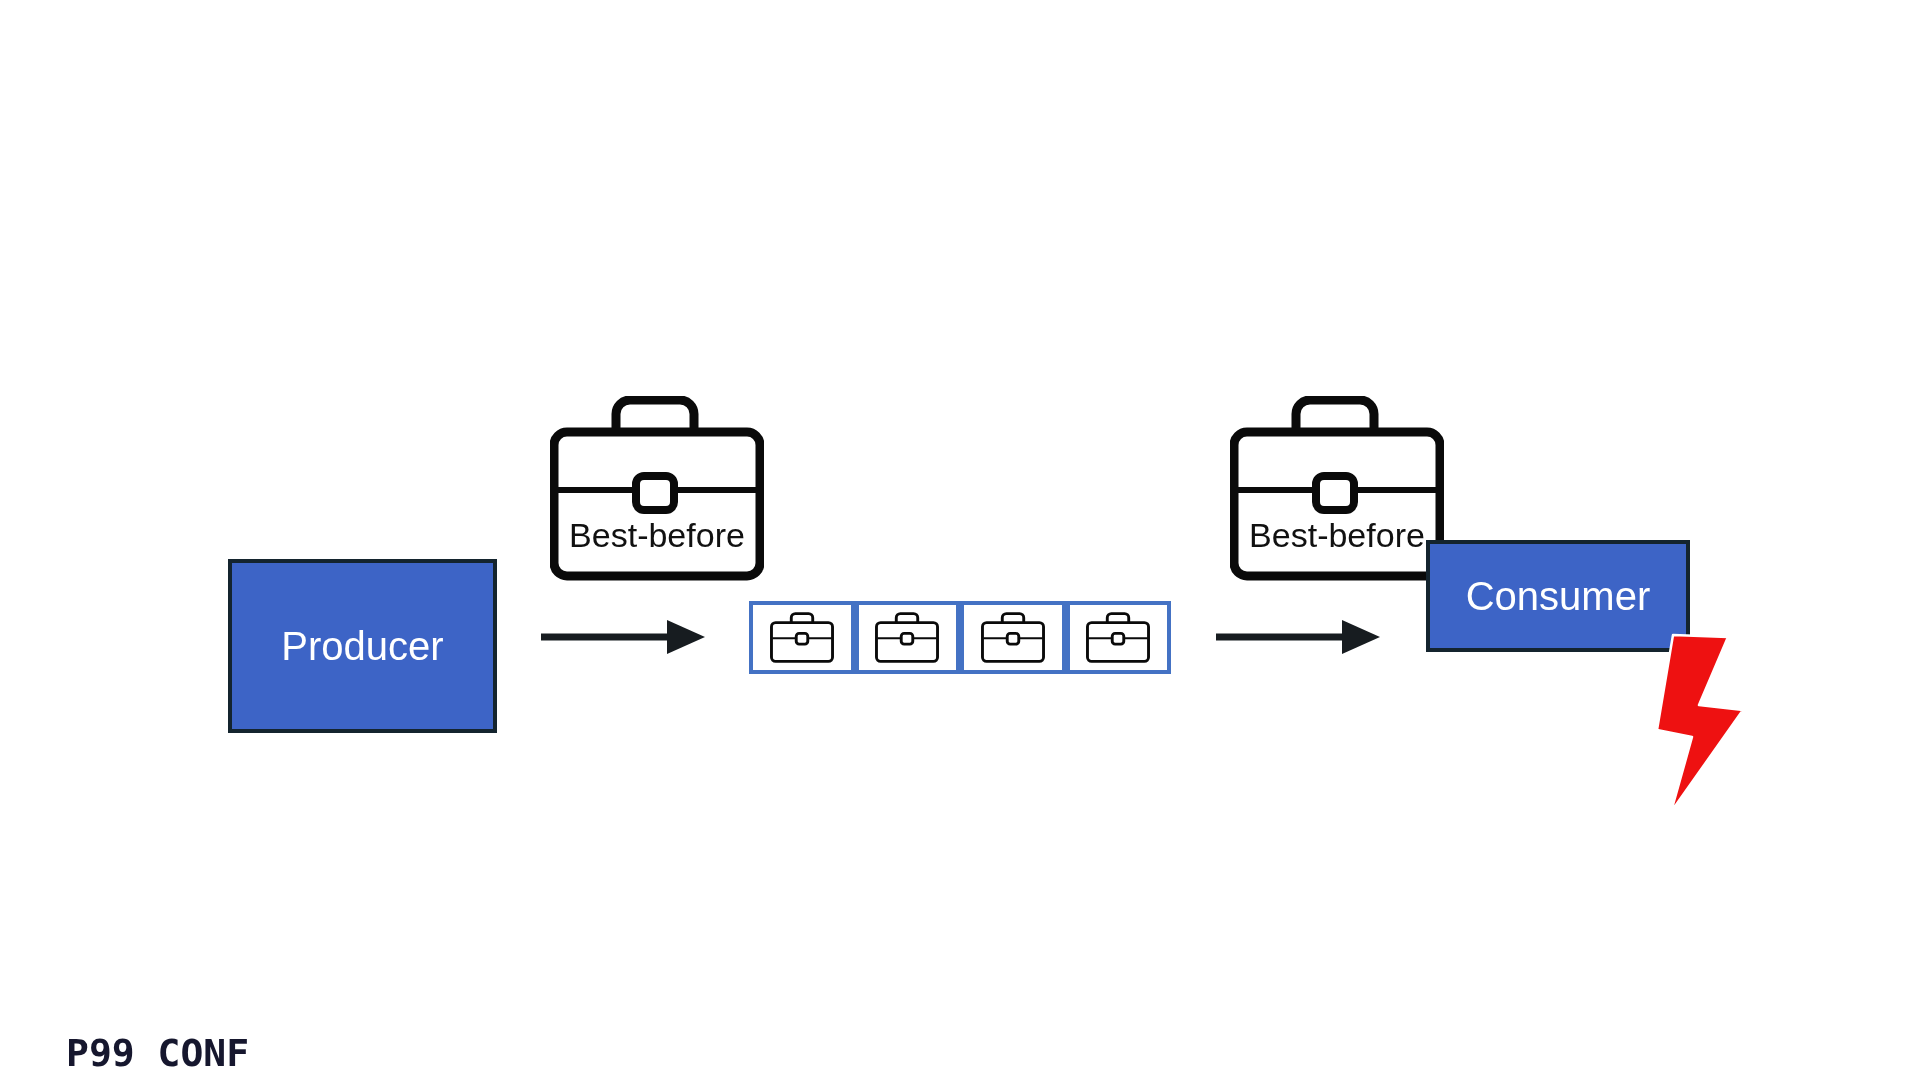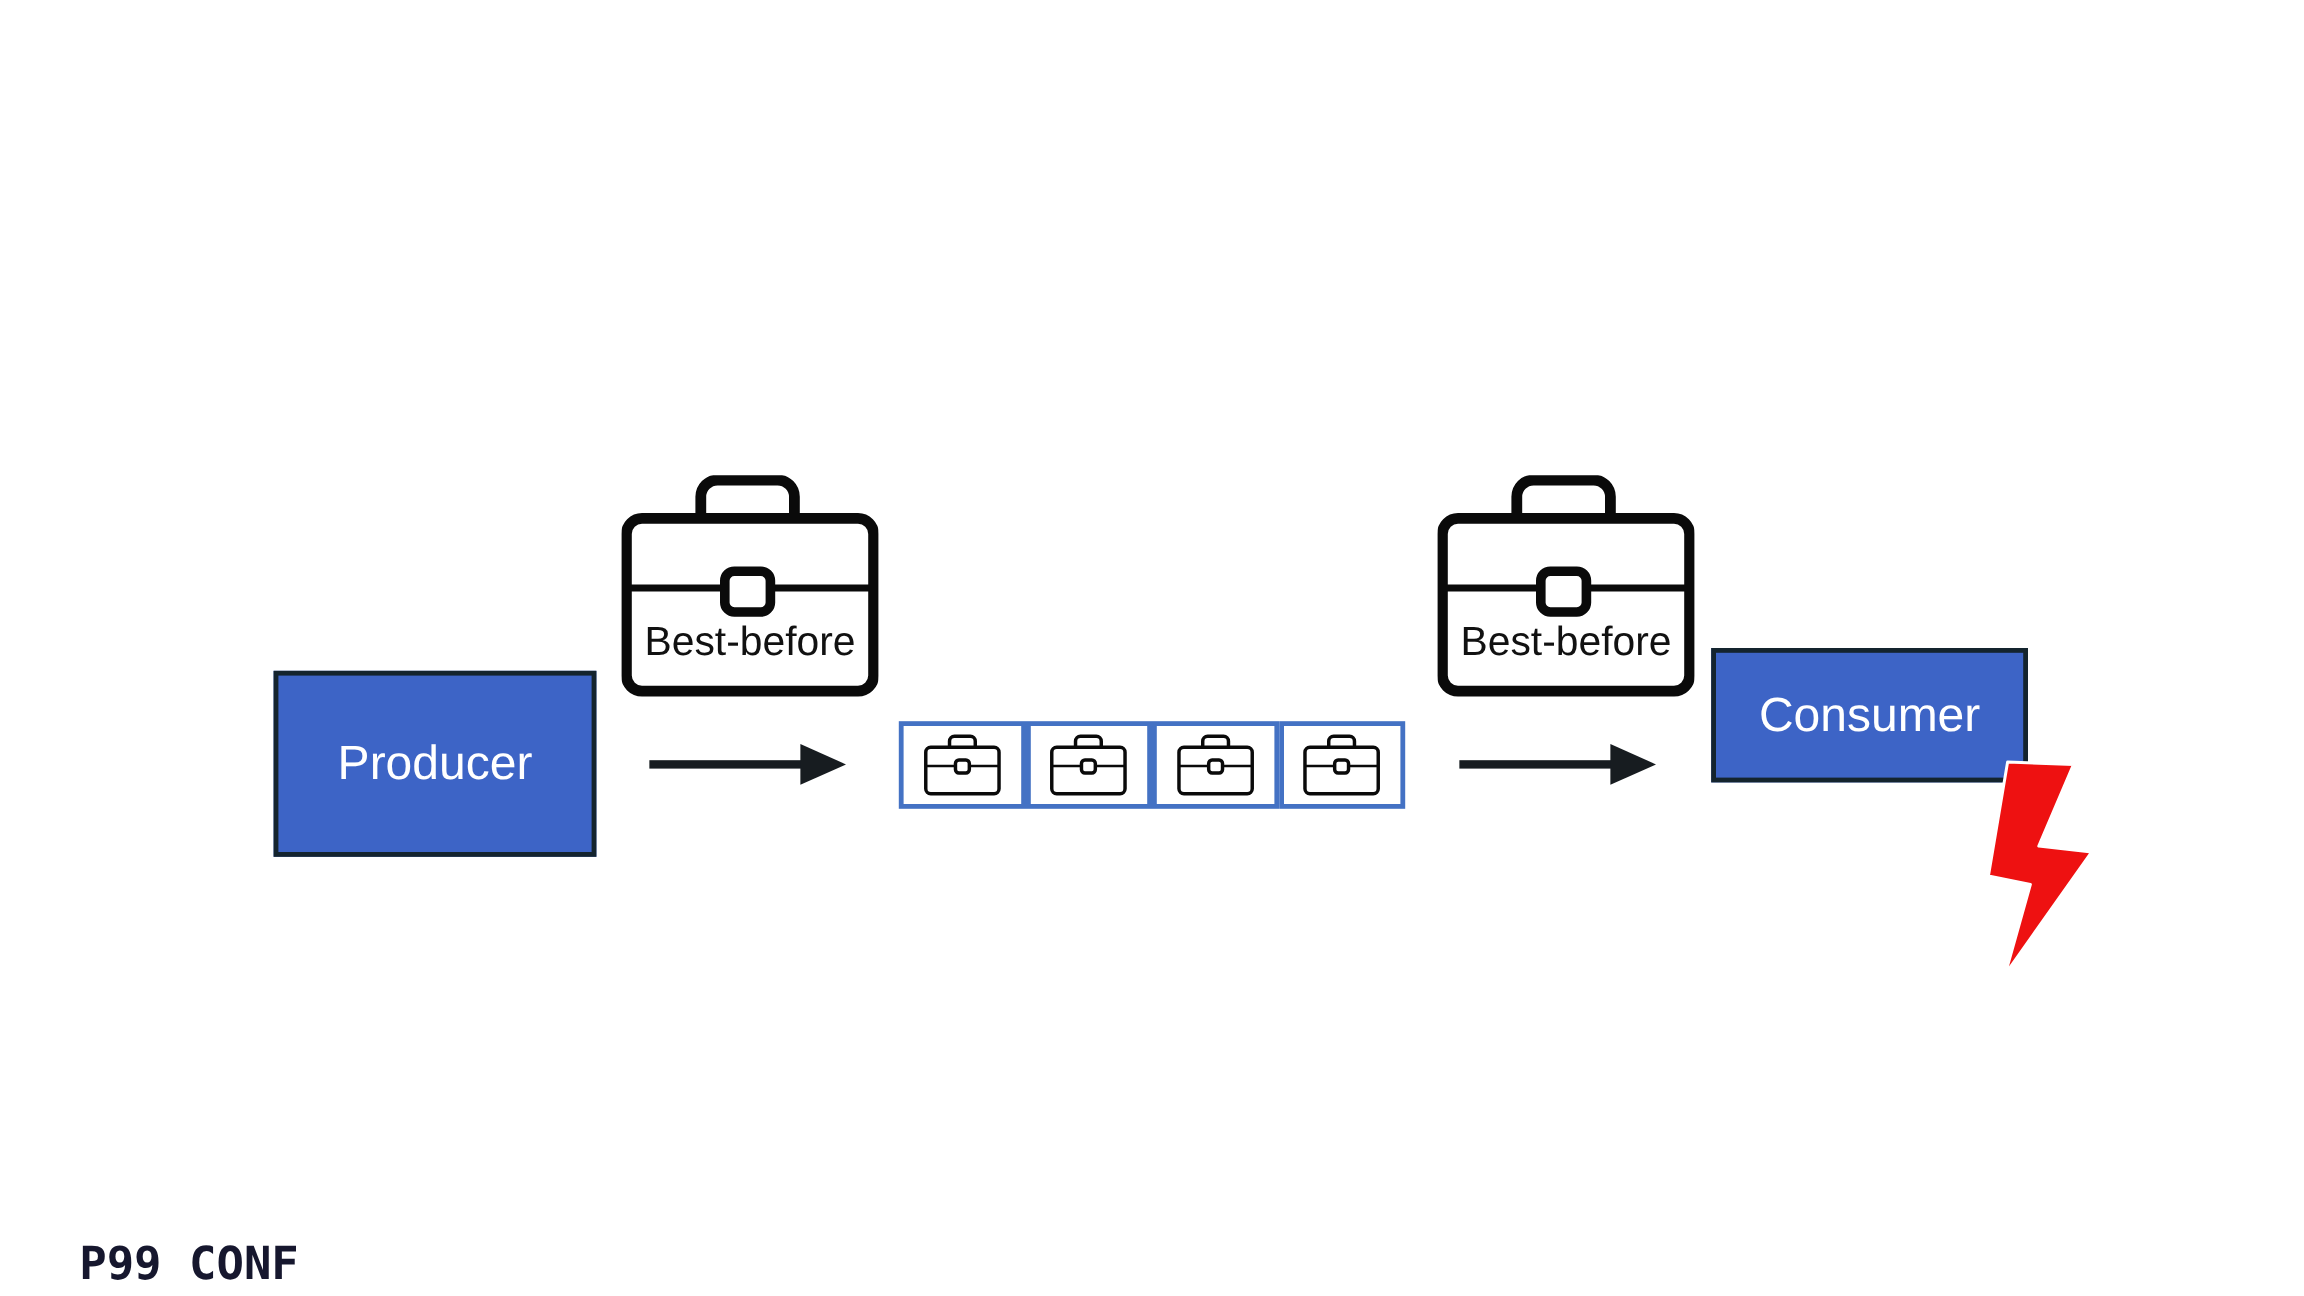--- a/index.html
+++ b/index.html
@@ -25,23 +25,23 @@
     font-family:"Liberation Sans", sans-serif;
   }
   .node-box{
     position:absolute;
     background:var(--box-fill);
     border:4px solid var(--box-border);
     display:flex;align-items:center;justify-content:center;
     color:var(--box-text);
     font-size:40px;
   }
-  .producer{left:228px;top:559px;width:269px;height:155px;}
+  .producer{left:228px;top:559px;width:269px;height:174px;}
   .consumer{left:1426px;top:540px;width:264px;height:112px;}
-  .briefcase-large{position:absolute;width:214px;height:186px;}
+  .briefcase-large{position:absolute;width:214px;height:186px;margin-left:32px;}
   .bb-left{left:518px;top:396px;}
   .bb-right{left:1198px;top:396px;}
   .briefcase-large svg{position:absolute;left:0;top:0;width:100%;height:100%;}
   .bb-label{
     position:absolute;left:0;top:120px;width:100%;
     text-align:center;
     font-size:34px;color:var(--bestbefore-text);
   }
   .icon-line{stroke:var(--icon-stroke);fill:none;}
   .icon-fill-white{stroke:var(--icon-stroke);fill:#ffffff;}

